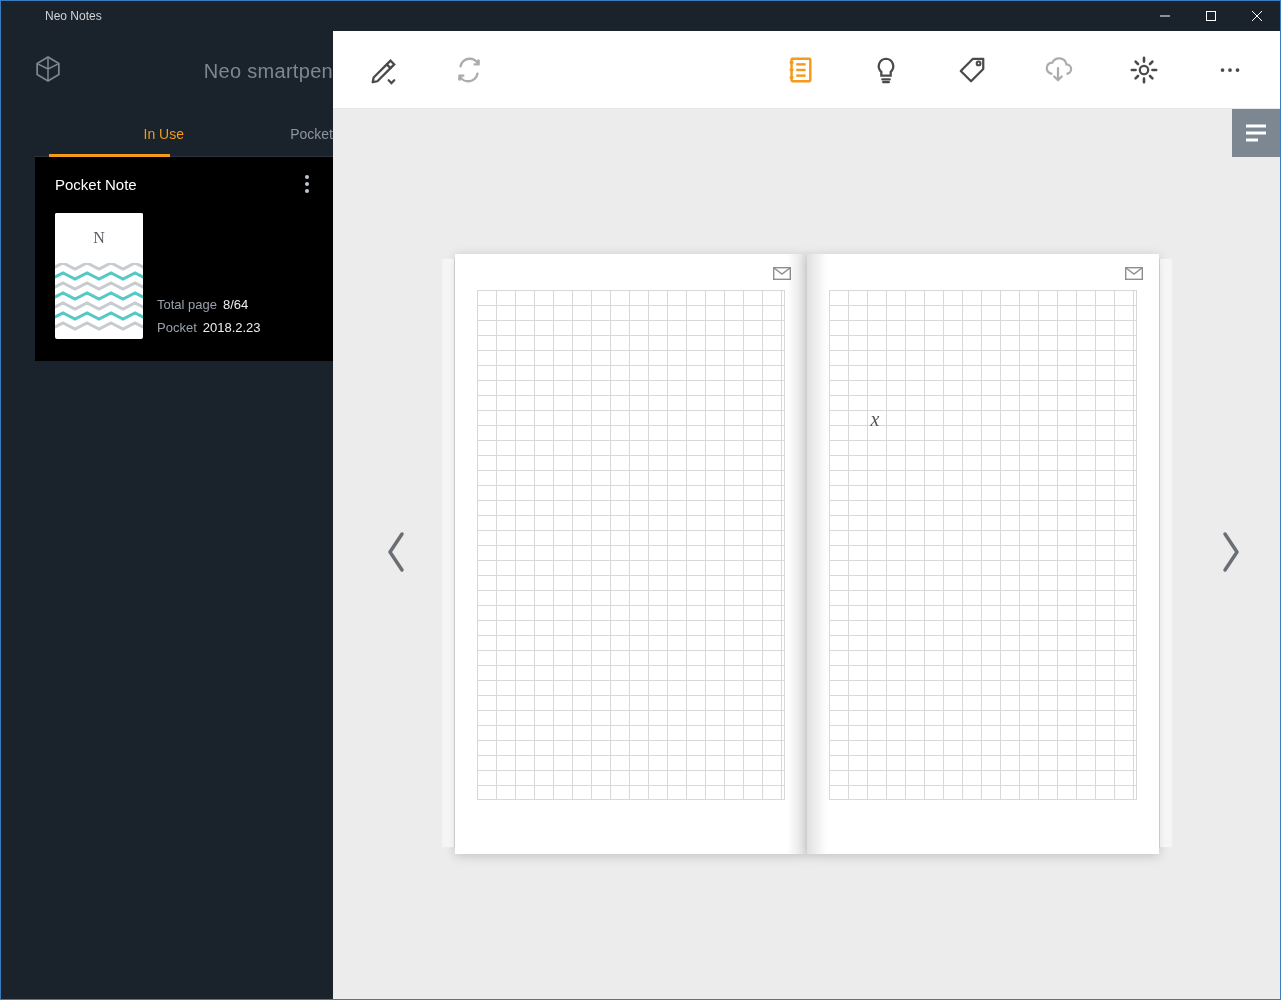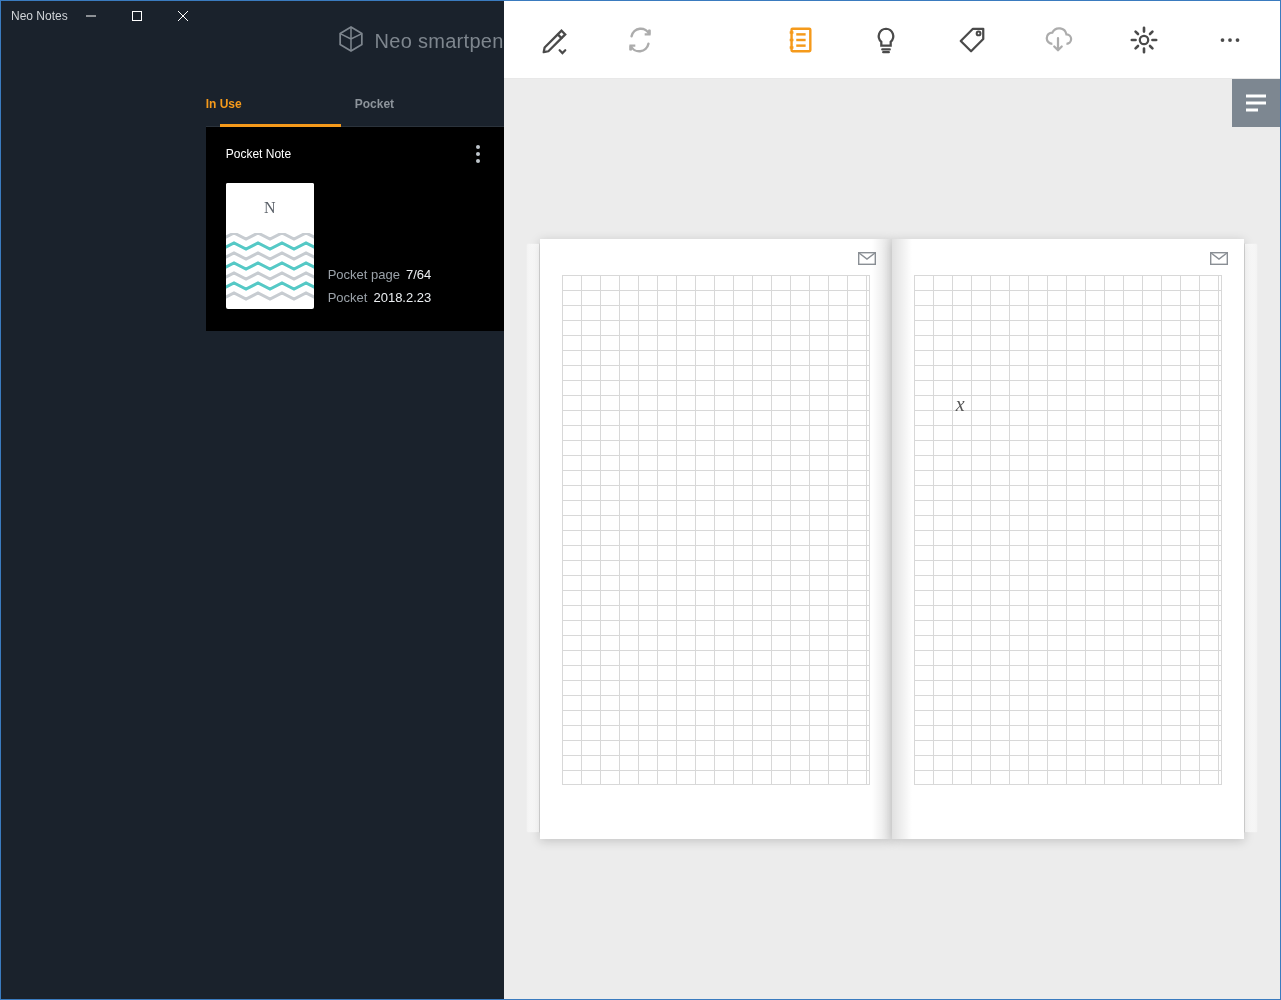--- a/index.html
+++ b/index.html
@@ -1,36 +1,36 @@
 <!DOCTYPE html>
 <html><head>
 <meta charset="utf-8">
 <style>
   * { margin:0; padding:0; box-sizing:border-box; }
   html,body { width:1281px; height:1000px; font-family:"Segoe UI",Arial,sans-serif; background:#0e131a; overflow:hidden; }
-  .app { width:1281px; height:1000px; border:1px solid #3a7bbf; display:flex; flex-direction:row; background:#1a222c; }
+  .app { width:1281px; height:1000px; border:1px solid #3a7bbf; display:flex; flex-direction:column; background:#1a222c;padding-left:34px; }
   
   .titlebar { height:30px; background:#1a222c; display:flex; align-items:center; justify-content:space-between; color:#d0d4d8; font-size:12px; padding-left:10px; }
   .titlebar-right { display:flex; }
   .tb-btn { width:46px; height:30px; display:flex; align-items:center; justify-content:center; color:#d0d4d8; }
   .tb-btn svg{ width:10px; height:10px; }
   
   .body { flex:1; display:flex; min-height:0; }
   .sidebar { width:298px; background:#1a222c; display:flex; flex-direction:column; }
-  .brand { height:80px; display:flex; align-items:center; justify-content:flex-end; color:#7e868e; gap:10px; }
+  .brand { height:80px; display:flex; align-items:center; justify-content:space-between; color:#7e868e; gap:10px; }
   .brand svg{ width:26px; height:26px; fill:#7e868e;}
   .brand-text{ font-size:20px; font-weight:400; letter-spacing:0.3px;}
   .tabs { display:flex; height:46px; border-bottom:1px solid #2b333c;}
-  .tab { flex:1; display:flex; align-items:center; justify-content:flex-start; font-size:12px; font-weight:700; color:#8d949b; position:relative; cursor:pointer;}
+  .tab { flex:1; display:flex; align-items:center; justify-content:flex-end; font-size:14px; font-weight:400; color:#8d949b; position:relative; cursor:pointer;}
   .tab.active{ color:#f59a1b; }
   .tab.active::after{ content:""; position:absolute; left:14px; right:14px; bottom:-1px; height:3px; background:#f59a1b;}
   .notebooks { flex:1; }
   .nb { background:#000; padding:14px 20px 22px 20px; position:relative;}
   .nb-head { display:flex; align-items:center; justify-content:space-between; margin-bottom:16px;}
-  .nb-title{ color:#fff; font-size:12px;}
+  .nb-title{ color:#fff; font-size:15px;}
   .kebab{ display:flex; flex-direction:column; gap:3px; padding:4px; cursor:pointer;}
   .kebab span{ width:4px; height:4px; border-radius:50%; background:#bfc6cc;}
   .nb-body{ display:flex; gap:14px;}
   .thumb{ width:88px; height:126px; background:#fff; border-radius:2px; overflow:hidden; display:flex; flex-direction:column;}
   .thumb-top{ flex:0 0 50px; display:flex; align-items:center; justify-content:center; background:#fff;}
   .thumb-top .n { font-family:Georgia,serif; font-size:16px; color:#5a6068;}
   .thumb-bot{ flex:1;}
   .thumb-bot svg{ width:100%; height:100%; display:block;}
   .nb-meta{ display:flex; flex-direction:column; justify-content:flex-end; gap:8px; font-size:13px; padding-bottom:4px;}
   .mrow{ display:flex; gap:6px;}
@@ -142,22 +142,22 @@
                     <path d="M-4 36 L8 30 L20 36 L32 30 L44 36 L56 30 L68 36 L80 30 L92 36" stroke="#55c9c6"></path>
                     <path d="M-4 46 L8 40 L20 46 L32 40 L44 46 L56 40 L68 46 L80 40 L92 46" stroke="#c7ccd1"></path>
                     <path d="M-4 56 L8 50 L20 56 L32 50 L44 56 L56 50 L68 56 L80 50 L92 56" stroke="#55c9c6"></path>
                     <path d="M-4 66 L8 60 L20 66 L32 60 L44 66 L56 60 L68 66 L80 60 L92 66" stroke="#c7ccd1"></path>
                   </g>
                 </svg>
               </div>
             </div>
             <div class="nb-meta">
               <div class="mrow">
-                <span class="mlabel">Pocket page</span>
-                <span class="mval">7/64</span>
+                <span class="mlabel">Total page</span>
+                <span class="mval">8/64</span>
               </div>
               <div class="mrow">
                 <span class="mlabel">Pocket</span>
                 <span class="mval">2018.2.23</span>
               </div>
             </div>
           </div>
         </div>
       </div>
     </div>

